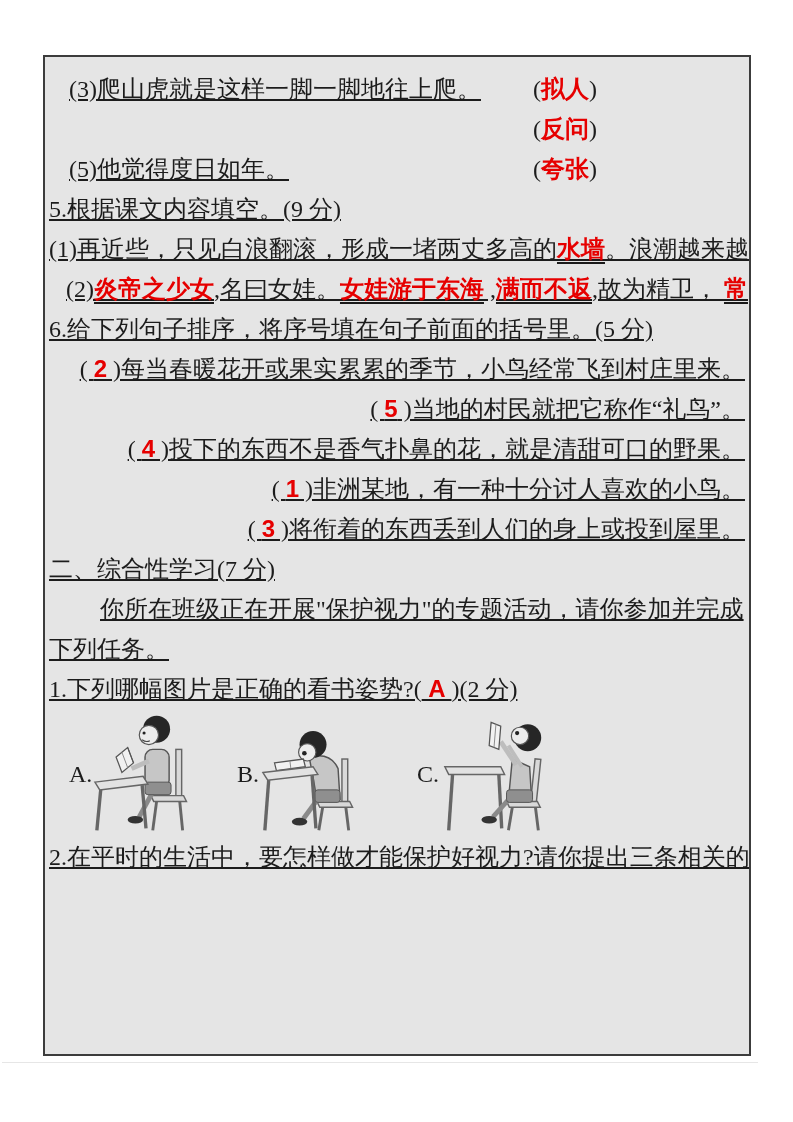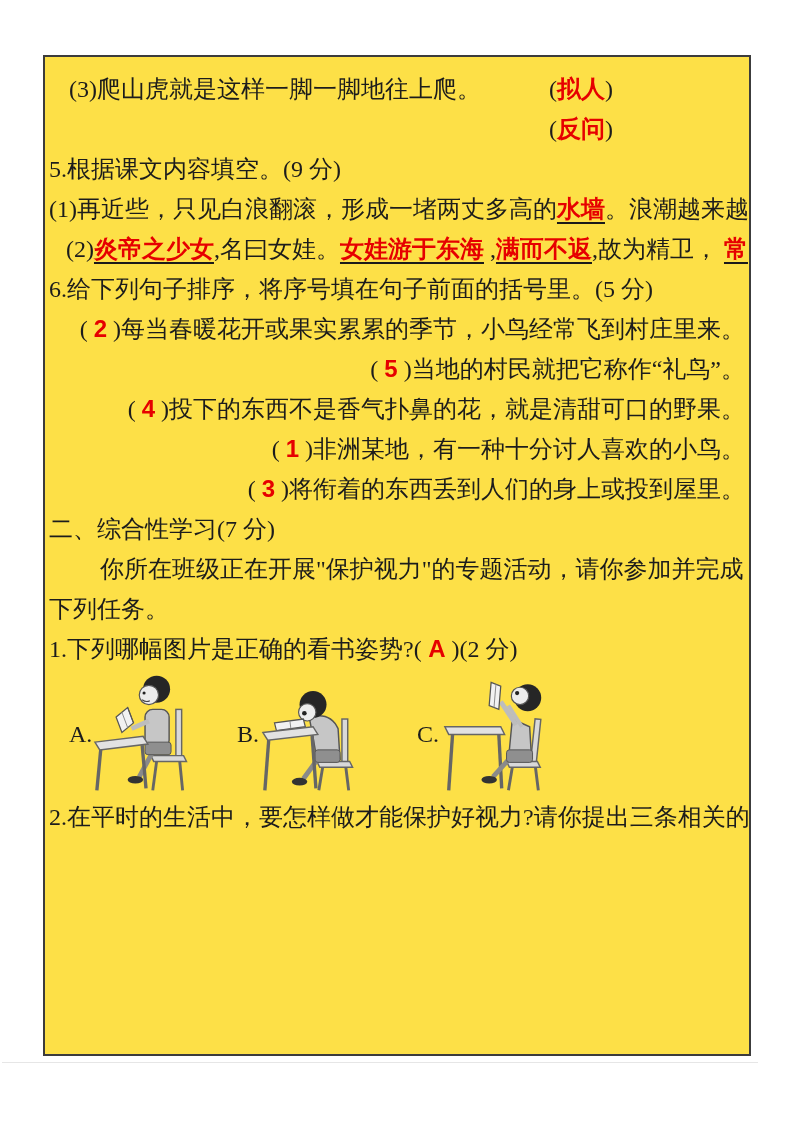--- a/index.html
+++ b/index.html
@@ -2,48 +2,49 @@
 <html><head>
 <meta charset="utf-8">
 <style>
   html,body{margin:0;padding:0;}
   body{
     width:793px;height:1122px;position:relative;background:#ffffff;
     font-family:"Liberation Serif",serif;color:#1c1c1c;overflow:hidden;
   }
   .sheet{
     position:absolute;left:43px;top:55px;width:708px;height:1001px;
-    border:2px solid #3c3c3c;box-sizing:border-box;background:#fde047;
-    padding:12px 4px 0 4px;overflow:hidden;
+    border:2px solid #3c3c3c;box-sizing:border-box;background:#e5e5e5;
+    padding:12px 4px 0 4px;overflow:hidden;text-decoration:underline;
   }
   .under-edge{position:absolute;left:2px;top:1062px;width:756px;height:1px;background:#e6e6e6;}
   .line{position:relative;height:40px;line-height:40px;font-size:24px;white-space:pre;}
   .ind-a{padding-left:20px;}
   .ind-b{padding-left:21px;}
   .ind-c{padding-left:17px;}
   .ind-d{padding-left:15px;text-align:right;}
   .ind-e{padding-left:51px;}
   .seg{white-space:pre;}
   .red{color:#e60000;font-family:"Liberation Sans",sans-serif;font-weight:700;}
   .u{text-decoration:underline;text-decoration-color:#1a1a1a;text-decoration-thickness:2px;text-underline-offset:5px;}
-  .answer-col{position:absolute;left:500px;top:0;}
+  .answer-col{position:absolute;left:484px;top:0;}
   .figures-row{position:relative;height:128px;}
   .fig{position:absolute;top:0;width:170px;height:128px;}
   .fig-label{position:absolute;left:20px;top:52px;font-size:24px;color:#1c1c1c;}
   .fig svg{position:absolute;left:44px;top:2px;}
   .fig-b{left:168px;}
   .fig-c{left:348px;}
 </style>
 </head>
 <body>
 
 <div class="sheet">
   <div>
       <div class="line ind-a"><span class="seg">(3)爬山虎就是这样一脚一脚地往上爬。</span><span class="answer-col"><span class="seg">(</span><span class="seg red">拟人</span><span class="seg">)</span></span></div>
       <div class="line ind-a"><span class="answer-col"><span class="seg">(</span><span class="seg red">反问</span><span class="seg">)</span></span></div>
+      <div class="line ind-a"><span class="seg">(5)他觉得度日如年。</span><span class="answer-col"><span class="seg">(</span><span class="seg red">夸张</span><span class="seg">)</span></span></div>
       <div class="line "><span class="seg">5.根据课文内容填空。(9 分)</span></div>
       <div class="line "><span class="seg">(1)再近些，只见白浪翻滚，形成一堵两丈多高的</span><span class="seg red u">水墙</span><span class="seg">。浪潮越来越</span></div>
       <div class="line ind-c"><span class="seg">(2)</span><span class="seg red u">炎帝之少女</span><span class="seg">,名曰女娃。</span><span class="seg red u">女娃游于东海</span><span class="seg"> ,</span><span class="seg red u">满而不返</span><span class="seg">,故为精卫， </span><span class="seg red u">常</span></div>
       <div class="line "><span class="seg">6.给下列句子排序，将序号填在句子前面的括号里。(5 分)</span></div>
       <div class="line ind-d"><span class="seg">( </span><span class="seg red">2</span><span class="seg"> )每当春暖花开或果实累累的季节，小鸟经常飞到村庄里来。</span></div>
       <div class="line ind-d"><span class="seg">( </span><span class="seg red">5</span><span class="seg"> )当地的村民就把它称作“礼鸟”。</span></div>
       <div class="line ind-d"><span class="seg">( </span><span class="seg red">4</span><span class="seg"> )投下的东西不是香气扑鼻的花，就是清甜可口的野果。</span></div>
       <div class="line ind-d"><span class="seg">( </span><span class="seg red">1</span><span class="seg"> )非洲某地，有一种十分讨人喜欢的小鸟。</span></div>
       <div class="line ind-d"><span class="seg">( </span><span class="seg red">3</span><span class="seg"> )将衔着的东西丢到人们的身上或投到屋里。</span></div>
       <div class="line "><span class="seg">二、综合性学习(7 分)</span></div>

